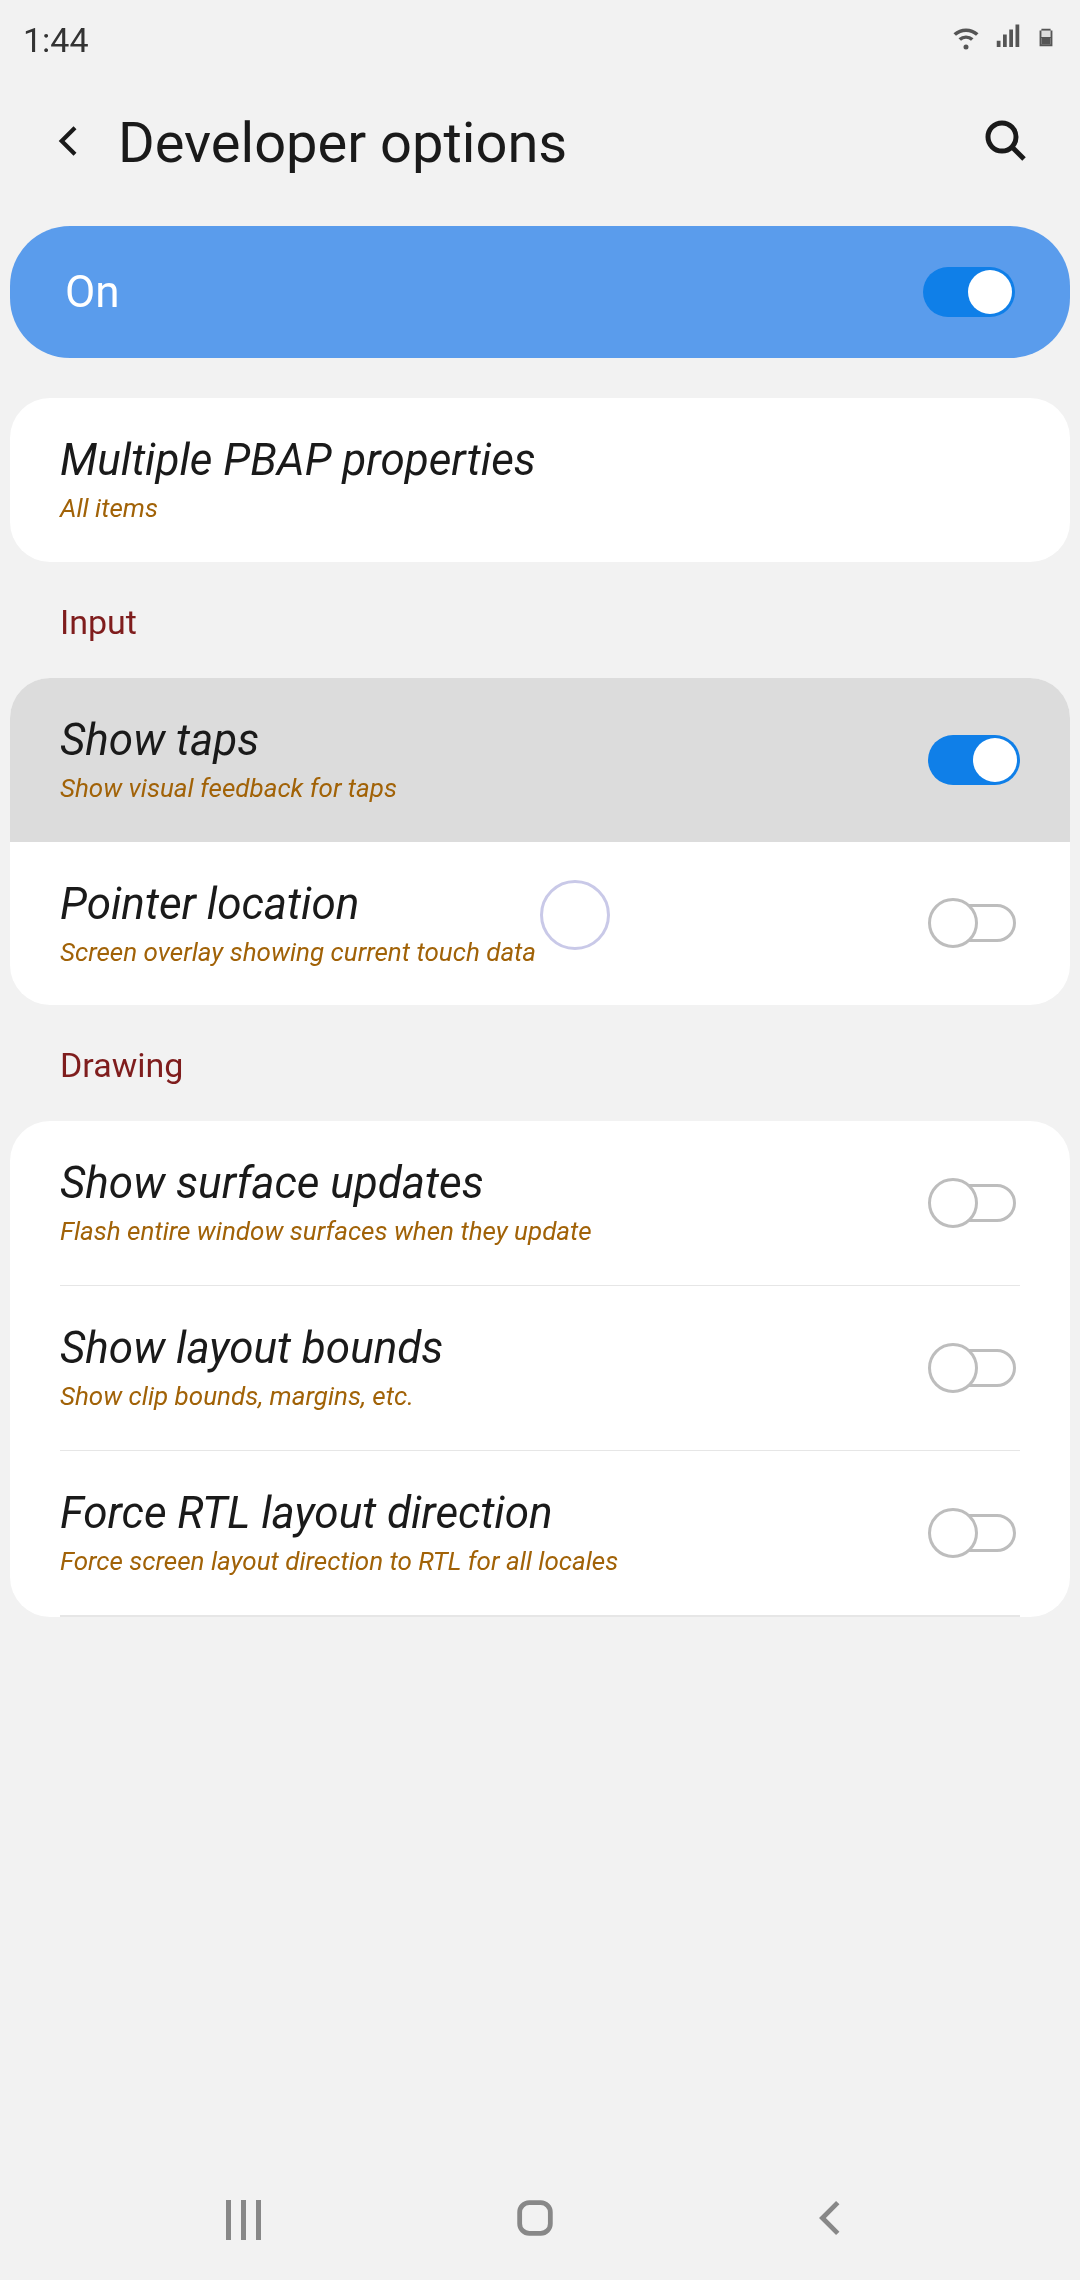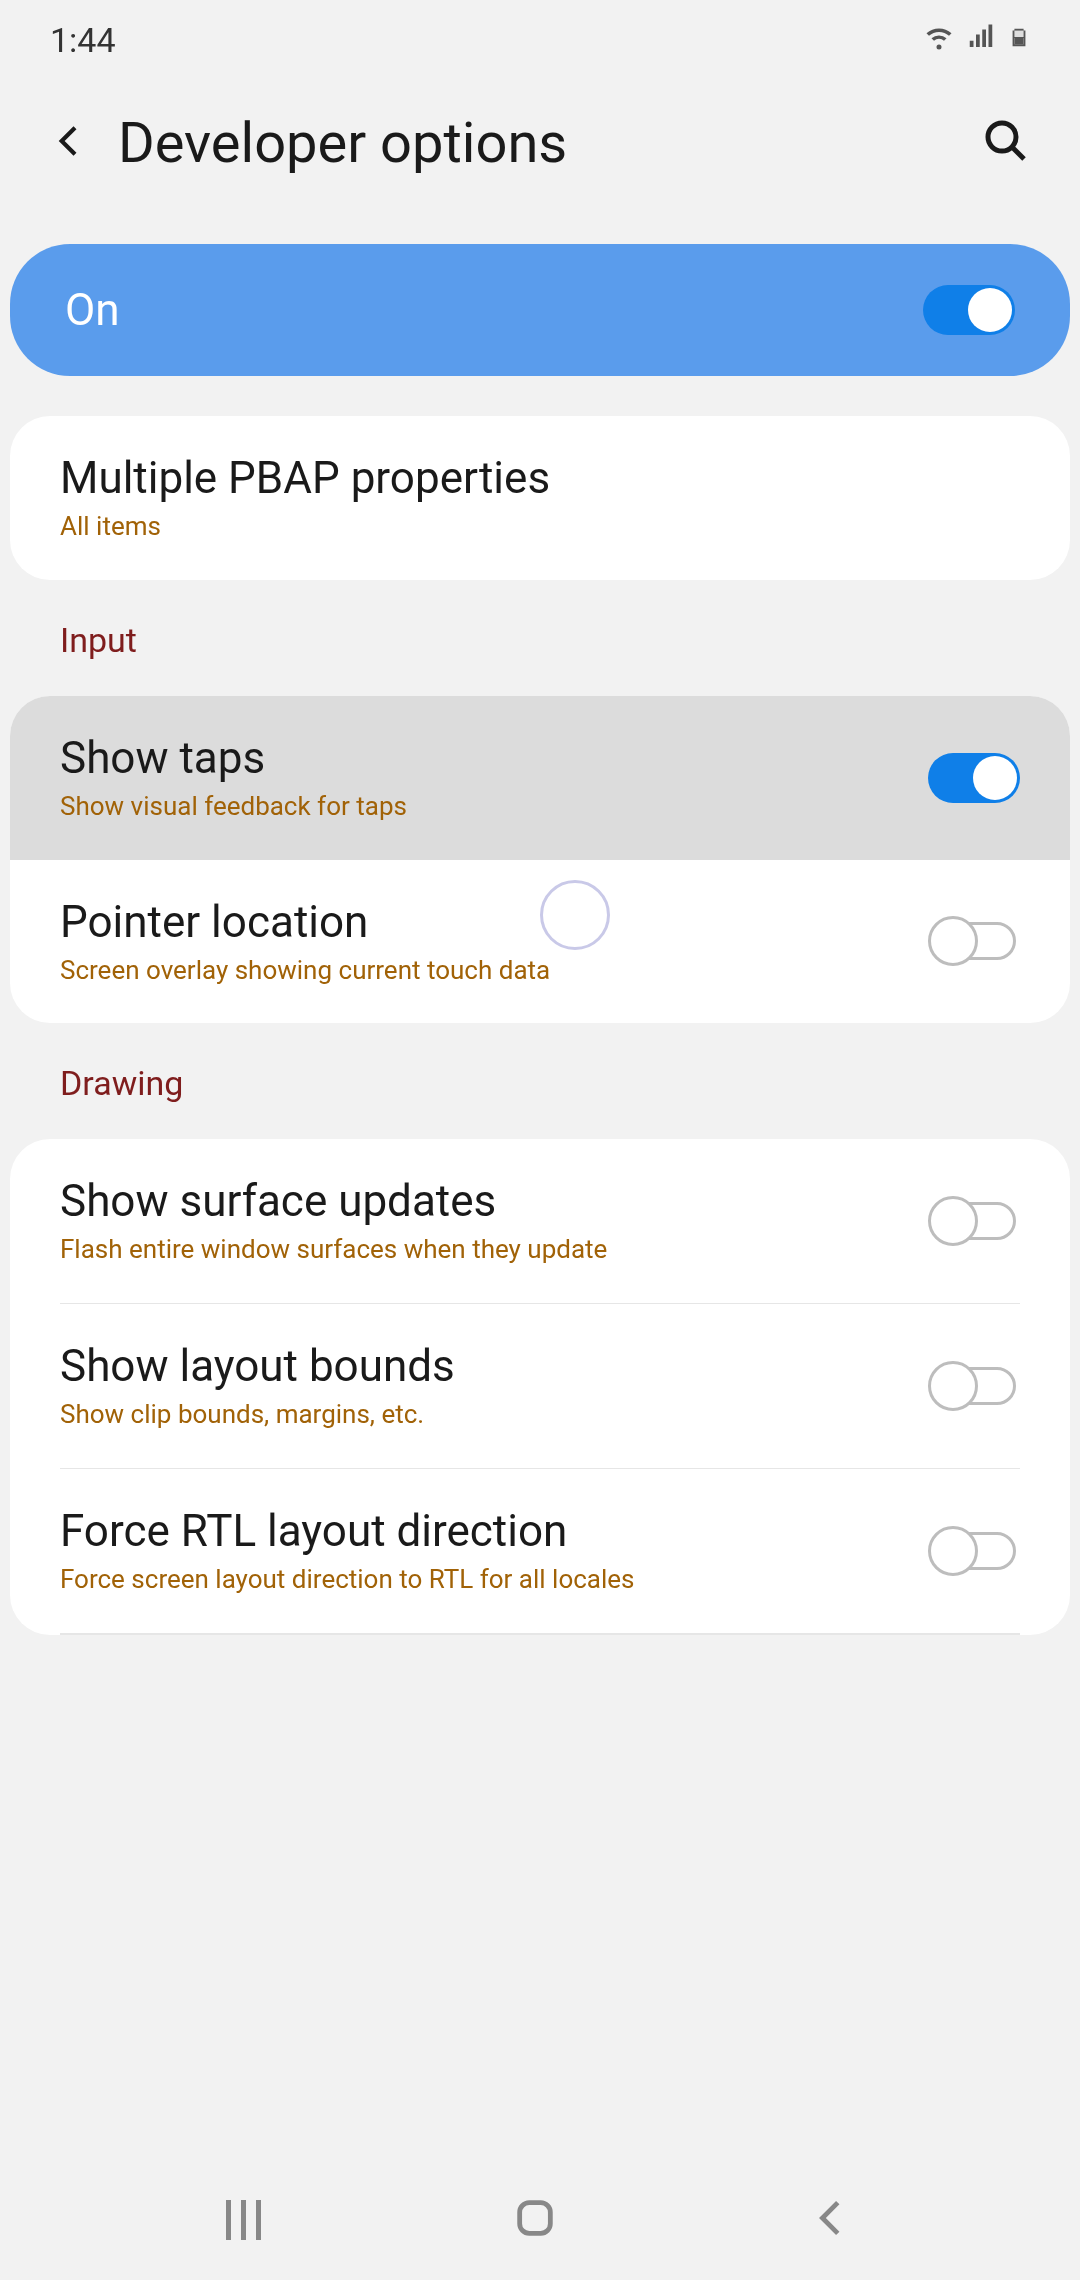--- a/index.html
+++ b/index.html
@@ -8,21 +8,21 @@
     font-family: -apple-system, BlinkMacSystemFont, "Segoe UI", Roboto, sans-serif;
     background: #f2f2f2;
     color: #1a1a1a;
     position: relative;
   }
   .status-bar {
     height: 80px;
     display: flex;
     align-items: center;
     justify-content: space-between;
-    padding: 0 50px;
+    padding: 0 23px;
   }
   .status-time {
     font-size: 34px;
     color: #333;
   }
   .status-icons {
     display: flex;
     gap: 12px;
     align-items: center;
   }
@@ -38,21 +38,21 @@
   }
   .back-icon svg { width: 40px; height: 40px; }
   .page-title {
     font-size: 56px;
     font-weight: 400;
     flex: 1;
     color: #1a1a1a;
   }
   .search-icon svg { width: 48px; height: 48px; }
   .master-card {
-    margin: 28px 10px 0 10px;
+    margin: 10px 10px 0 10px;
     background: #5a9cec;
     border-radius: 60px;
     display: flex;
     align-items: center;
     justify-content: space-between;
     padding: 40px 55px;
   }
   .master-label {
     color: #fff;
     font-size: 44px;
@@ -99,20 +99,21 @@
     border-radius: 40px;
     overflow: hidden;
   }
   .card.nogap { margin-top: 16px; }
   .row {
     padding: 36px 50px;
     display: flex;
     align-items: center;
     justify-content: space-between;
     gap: 20px;
+    font-style: italic;
   }
   .row.highlighted { background: #dcdcdc; }
   .row-text { flex: 1; }
   .row-title {
     font-size: 44px;
     color: #1a1a1a;
     font-weight: 400;
     margin-bottom: 6px;
   }
   .row-sub {

